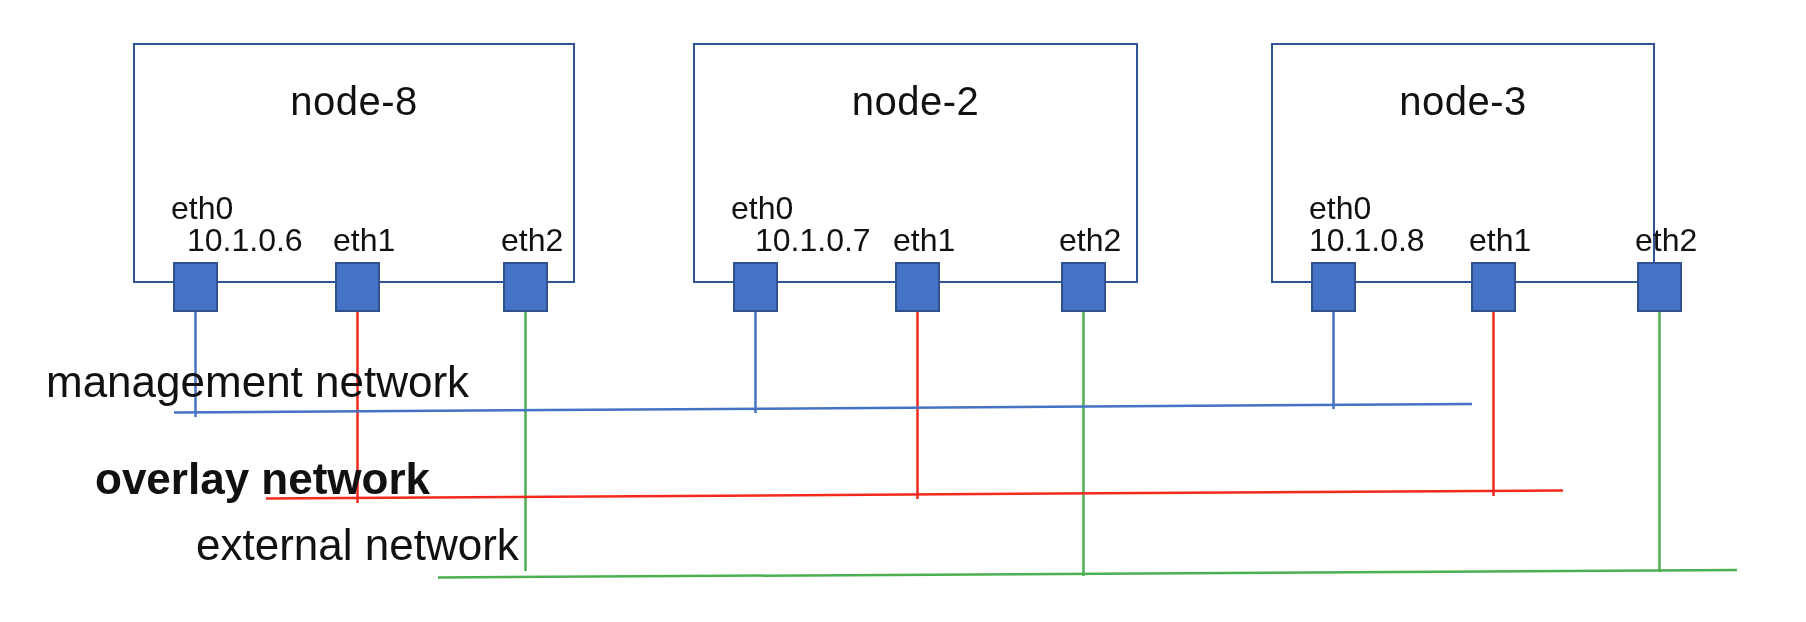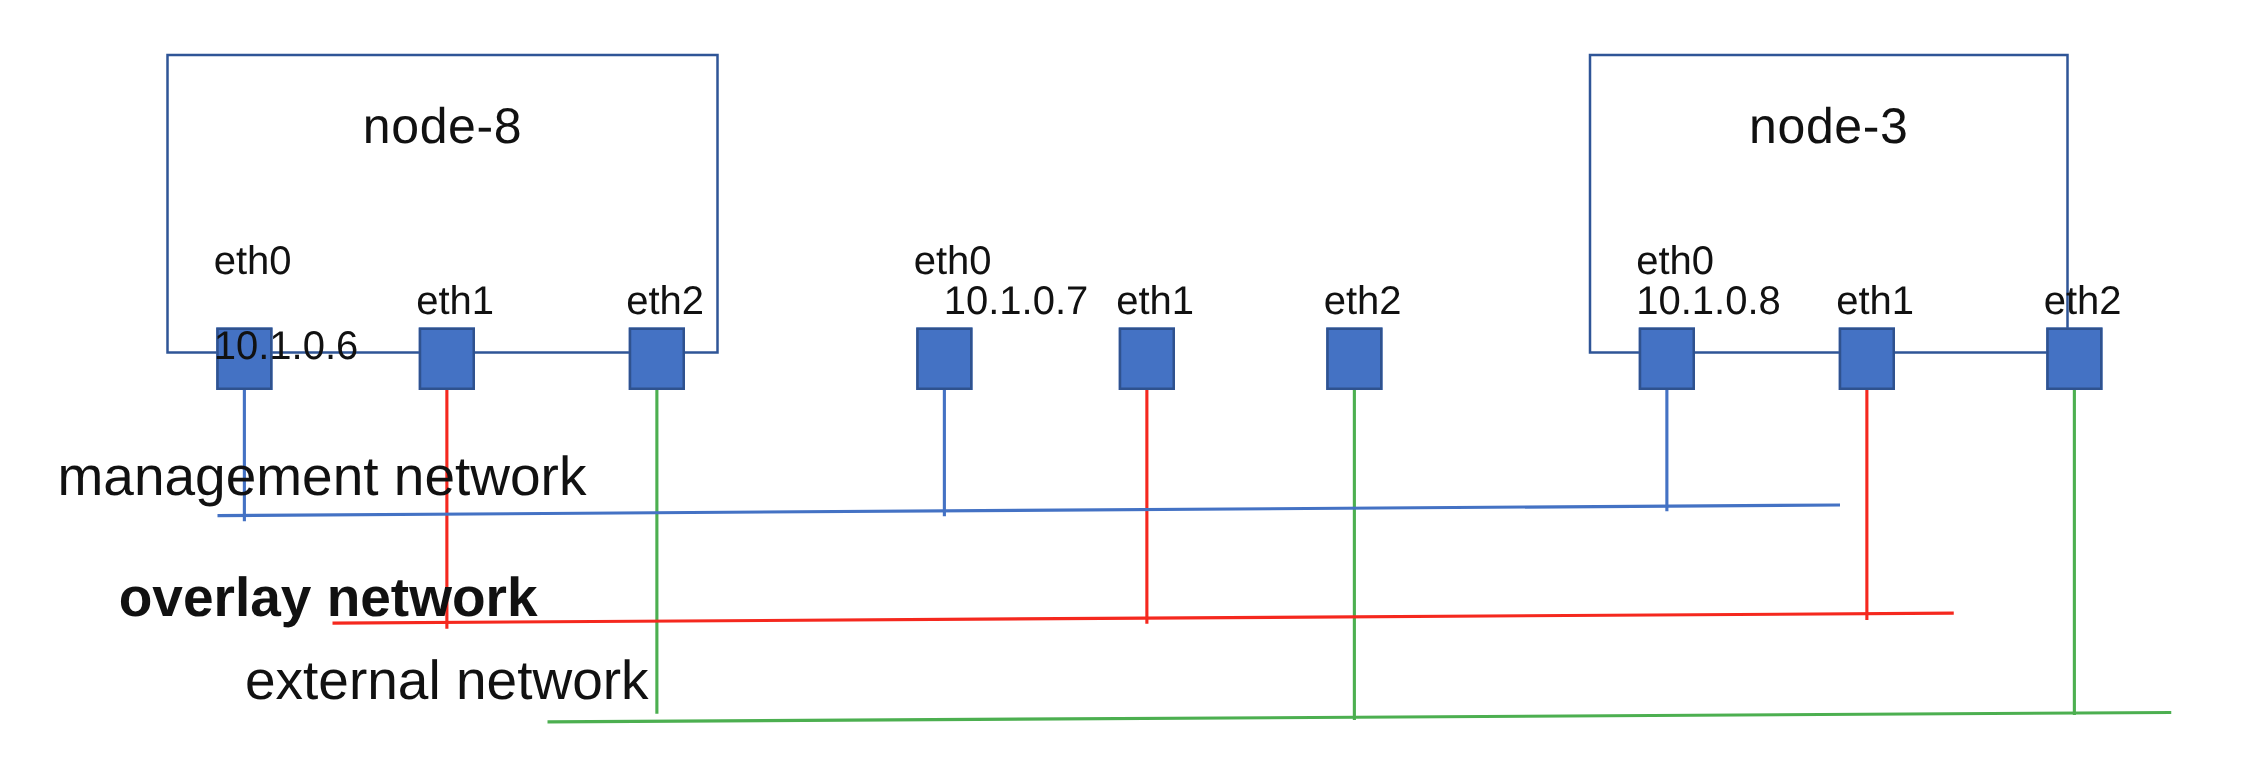--- a/index.html
+++ b/index.html
@@ -42,24 +42,27 @@
     <line x1="438" y1="577.5" x2="1737" y2="570" stroke-width="2.5" stroke="#4CAF50"></line>
   </svg>
 
   <div class="node-box" style="left: 133px; width: 442px; border-color: rgb(47, 85, 151);">
     <div class="node-title">node-8</div>
   </div>
   <div class="port" style="left: 173px; background-color: rgb(68, 114, 196);"></div>
   <div class="port" style="left: 335px; background-color: rgb(68, 114, 196);"></div>
   <div class="port" style="left: 503px; background-color: rgb(68, 114, 196);"></div>
   <span class="port-label" style="left:171px;top:191px;">eth0</span>
-  <span class="port-label" style="left:171px;top:223px;margin-top:36px;">10.1.0.6</span>
+  <span class="port-label" style="left:187px;top:223px;">10.1.0.6</span>
   <span class="port-label" style="left:333px;top:223px;">eth1</span>
   <span class="port-label" style="left:501px;top:223px;">eth2</span>
 
+  <div class="node-box" style="left: 693px; width: 445px; border-color: rgb(47, 85, 151);">
+    <div class="node-title">node-2</div>
+  </div>
   <div class="port" style="left: 733px; background-color: rgb(68, 114, 196);"></div>
   <div class="port" style="left: 895px; background-color: rgb(68, 114, 196);"></div>
   <div class="port" style="left: 1061px; background-color: rgb(68, 114, 196);"></div>
   <span class="port-label" style="left:731px;top:191px;">eth0</span>
   <span class="port-label" style="left:755px;top:223px;">10.1.0.7</span>
   <span class="port-label" style="left:893px;top:223px;">eth1</span>
   <span class="port-label" style="left:1059px;top:223px;">eth2</span>
 
   <div class="node-box" style="left: 1271px; width: 384px; border-color: rgb(47, 85, 151);">
     <div class="node-title">node-3</div>

